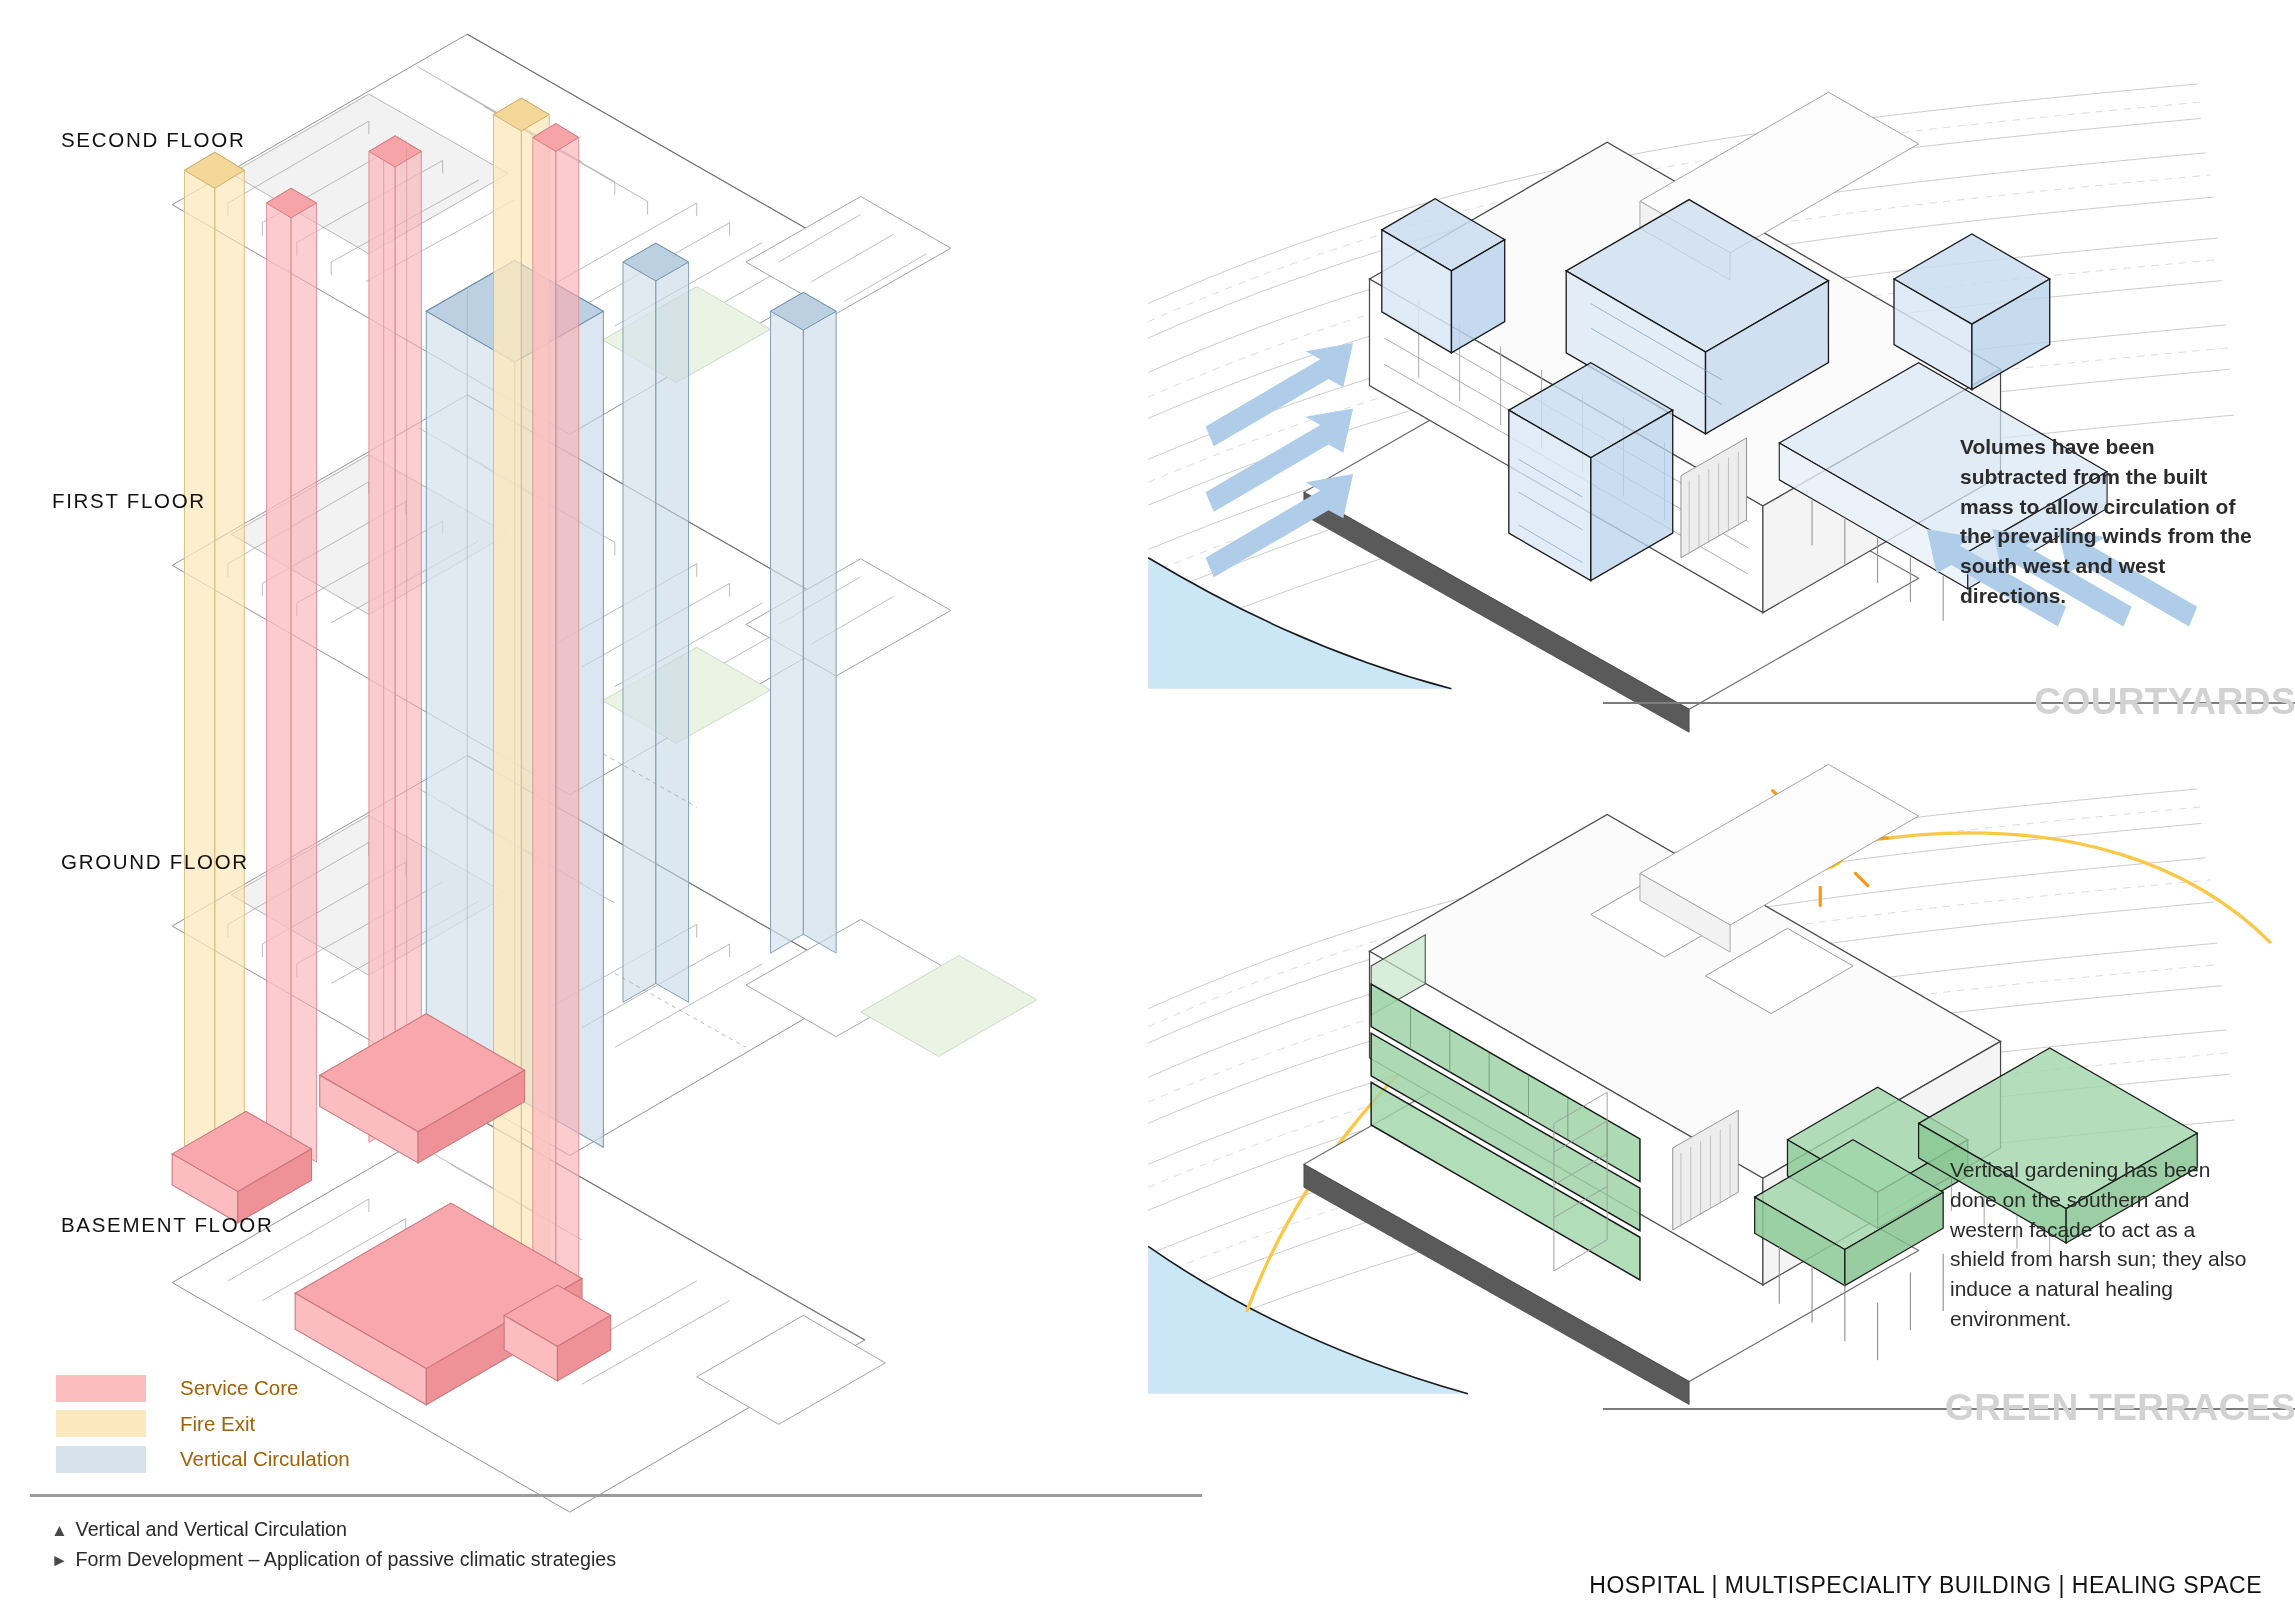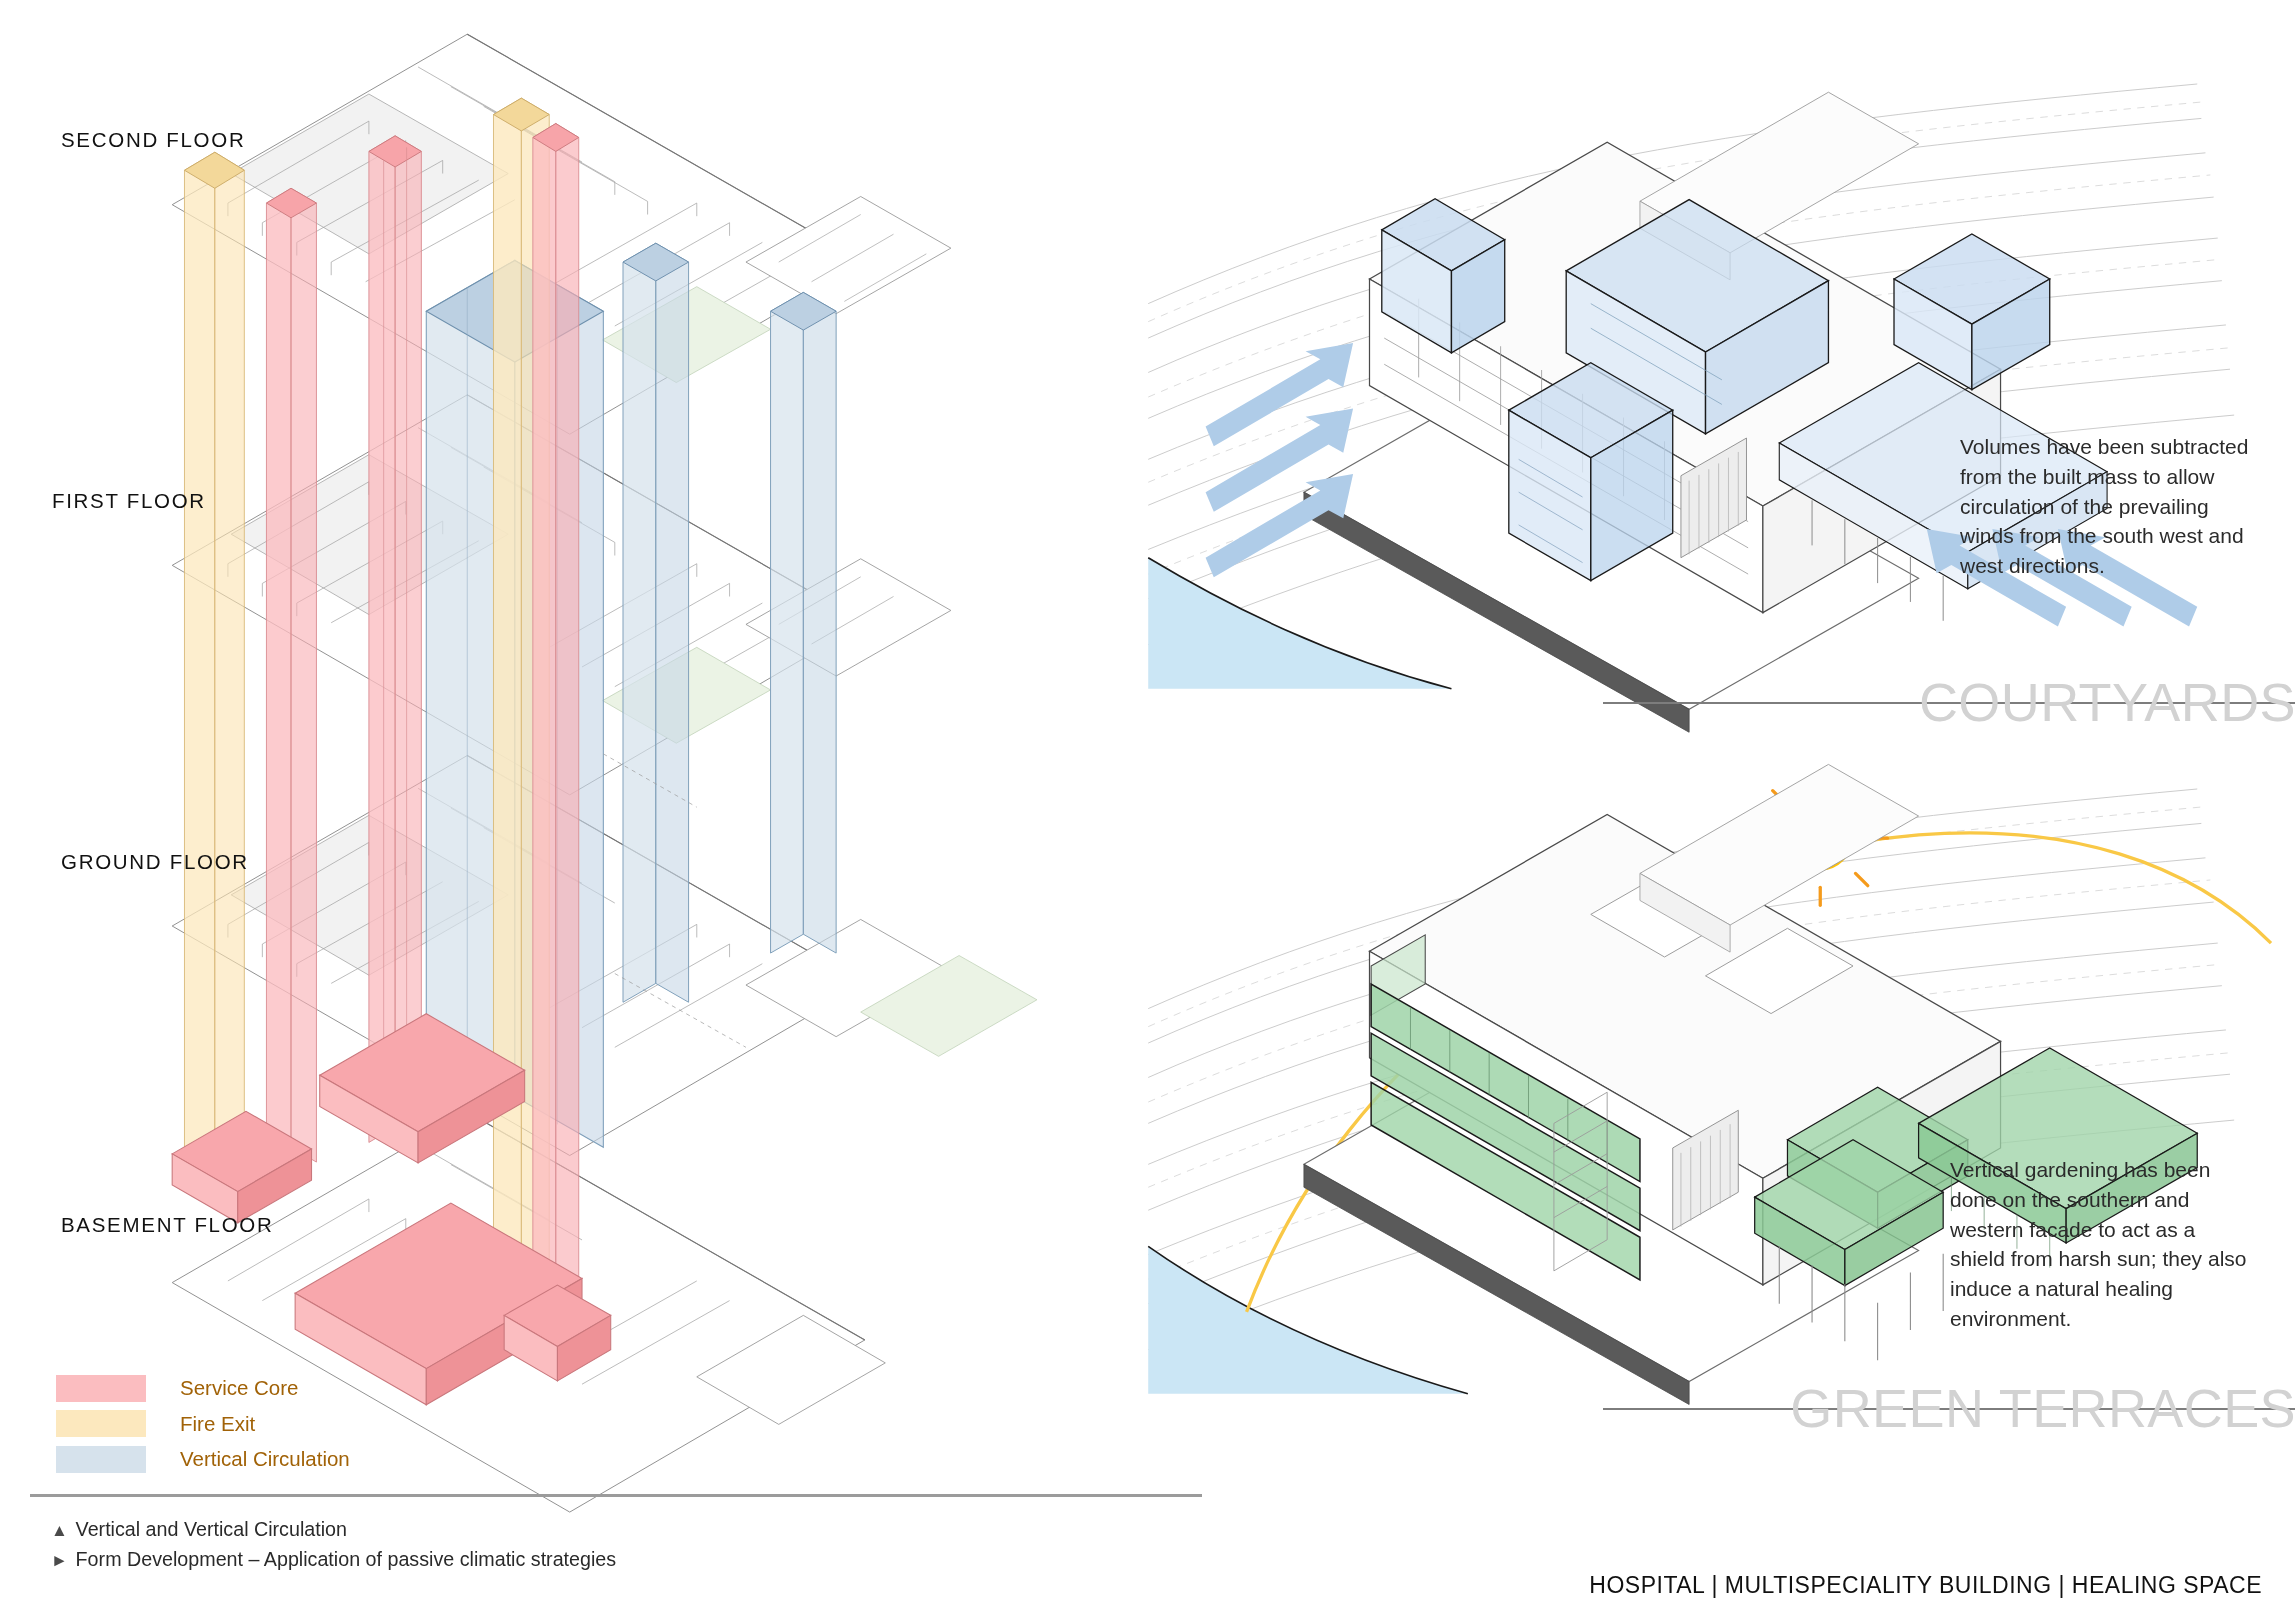--- a/index.html
+++ b/index.html
@@ -80,42 +80,42 @@
   }
 
   
   .description {
     position: absolute;
     width: 303px;
     font-size: 21px;
     line-height: 1.42;
     color: #2b2b2b;
   }
-  #desc-courtyards { left: 1960px; top: 432px; }
+  #desc-courtyards { left: 1960px; top: 432px; font-weight: bold; }
   #desc-terraces  { left: 1950px; top: 1144px; margin-top: 11px; }
 
   
   .banner { position: absolute; height: 74px; }
   .banner-rule {
     position: absolute;
     left: 0;
     top: 37px;
     height: 1.6px;
     background: #7d7d7d;
   }
   .banner-word {
     position: absolute;
     right: 0;
     top: 0;
-    font-size: 54px;
+    font-size: 37px;
     letter-spacing: 0.4px;
     color: #d2d2d2;
     line-height: 74px;
     white-space: nowrap;
-    font-weight: 400;
+    font-weight: 700;
   }
   #banner-courtyards { left: 1603px; top: 665px; width: 693px; }
   #banner-courtyards .banner-rule { width: 693px; }
   #banner-terraces   { left: 1603px; top: 1371px; width: 693px; }
   #banner-terraces .banner-rule { width: 693px; }
 
   
   #footer-title {
     position: absolute;
     right: 33px;

